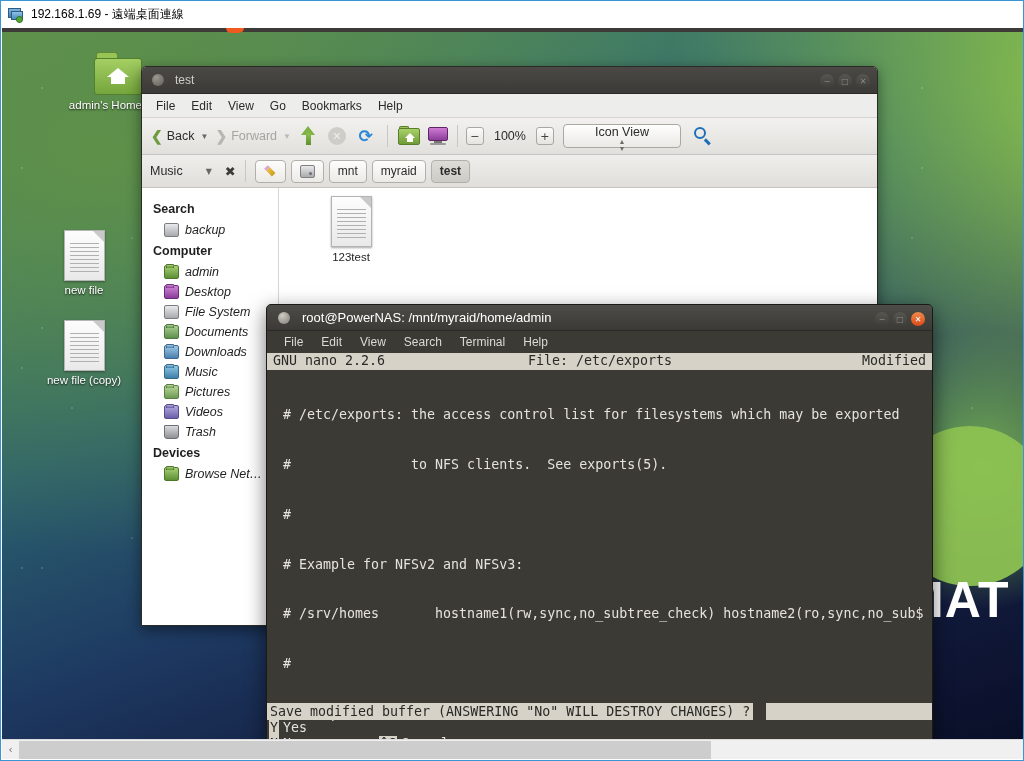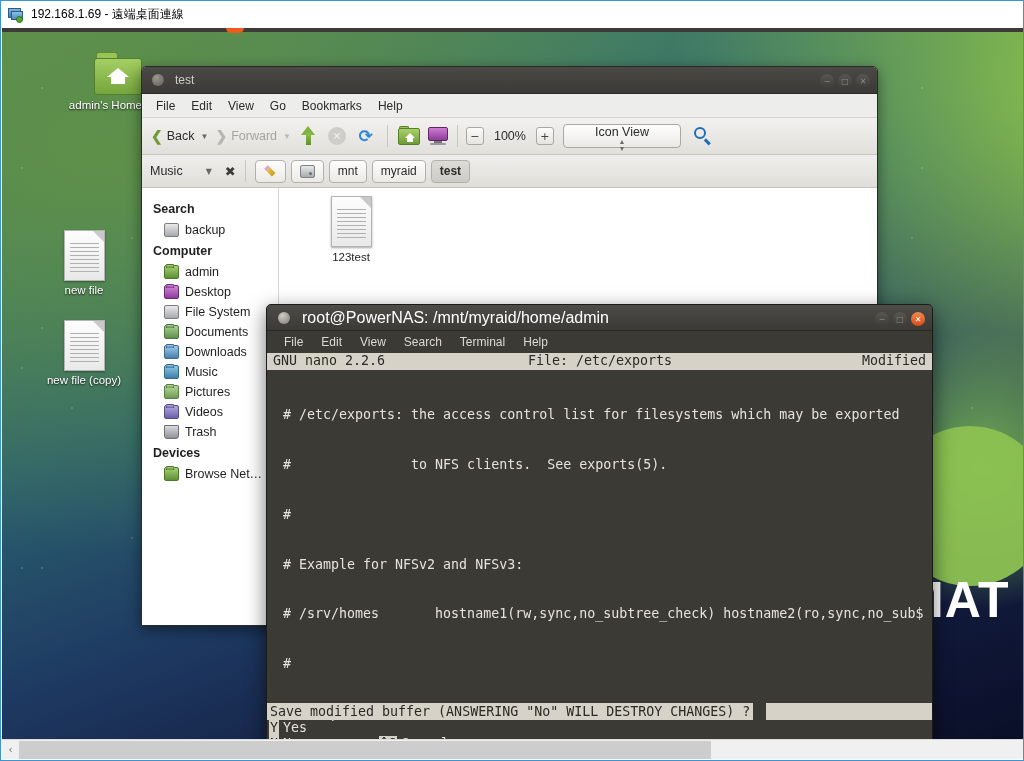--- a/index.html
+++ b/index.html
@@ -374,20 +374,21 @@
   }
   .sb-head {
     font-size: 12.5px; font-weight: bold; color: #1f1f1f;
     padding: 4px 0 4px 11px; font-family: "Liberation Sans", sans-serif;
   }
   .sb-item {
     display: flex; align-items: center; gap: 6px;
     padding: 3px 0 3px 22px;
     font-size: 12.5px; color: #1f1f1f; font-family: "Liberation Sans", sans-serif;
     white-space: nowrap;
+    font-style: italic;
   }
   .sb-ic { width: 15px; height: 14px; flex: none; border-radius: 2px; position: relative; }
   .sb-ic.drive { background: linear-gradient(#eaeaec, #a7a9ad); border: 1px solid #7b7d80; }
   .sb-ic.fold-green { background: linear-gradient(#a8cf74, #5d8f35); border: 1px solid #4d7a2a; }
   .sb-ic.fold-purple { background: linear-gradient(#cf86d7, #8b3d9a); border: 1px solid #6a2c78; }
   .sb-ic.fold-doc { background: linear-gradient(#a9cf8f, #5f8f4e); border: 1px solid #4d7a3f; }
   .sb-ic.fold-dl { background: linear-gradient(#9fc9e8, #4a7fae); border: 1px solid #3c688f; }
   .sb-ic.fold-mus { background: linear-gradient(#8fc7e5, #3f7fa8); border: 1px solid #336a8c; }
   .sb-ic.fold-pic { background: linear-gradient(#b7d79a, #6d9a52); border: 1px solid #587f42; }
   .sb-ic.fold-vid { background: linear-gradient(#b0a9e0, #6c5fa8); border: 1px solid #574c89; }
@@ -429,21 +430,21 @@
     height: 26px; background: linear-gradient(#4e4c47, #3c3a36);
     border-bottom: 1px solid #2b2a27;
     display: flex; align-items: center; position: relative;
   }
   #term-titlebar .tb-dot {
     width: 12px; height: 12px; border-radius: 50%;
     background: radial-gradient(circle at 35% 30%, #cfccc5, #7e7b75);
     margin-left: 11px; flex: none;
   }
   #term-title {
-    margin-left: 12px; color: #ffffff; font-size: 16px;
+    margin-left: 12px; color: #ffffff; font-size: 13px;
     font-family: "Liberation Sans", sans-serif;
   }
   #term-menubar {
     height: 22px; background: #3b3a35;
     display: flex; align-items: center; padding-left: 8px;
     font-size: 12px; color: #dcdad4;
     font-family: "Liberation Sans", sans-serif;
   }
   #term-menubar span { padding: 0 9px; }
 

